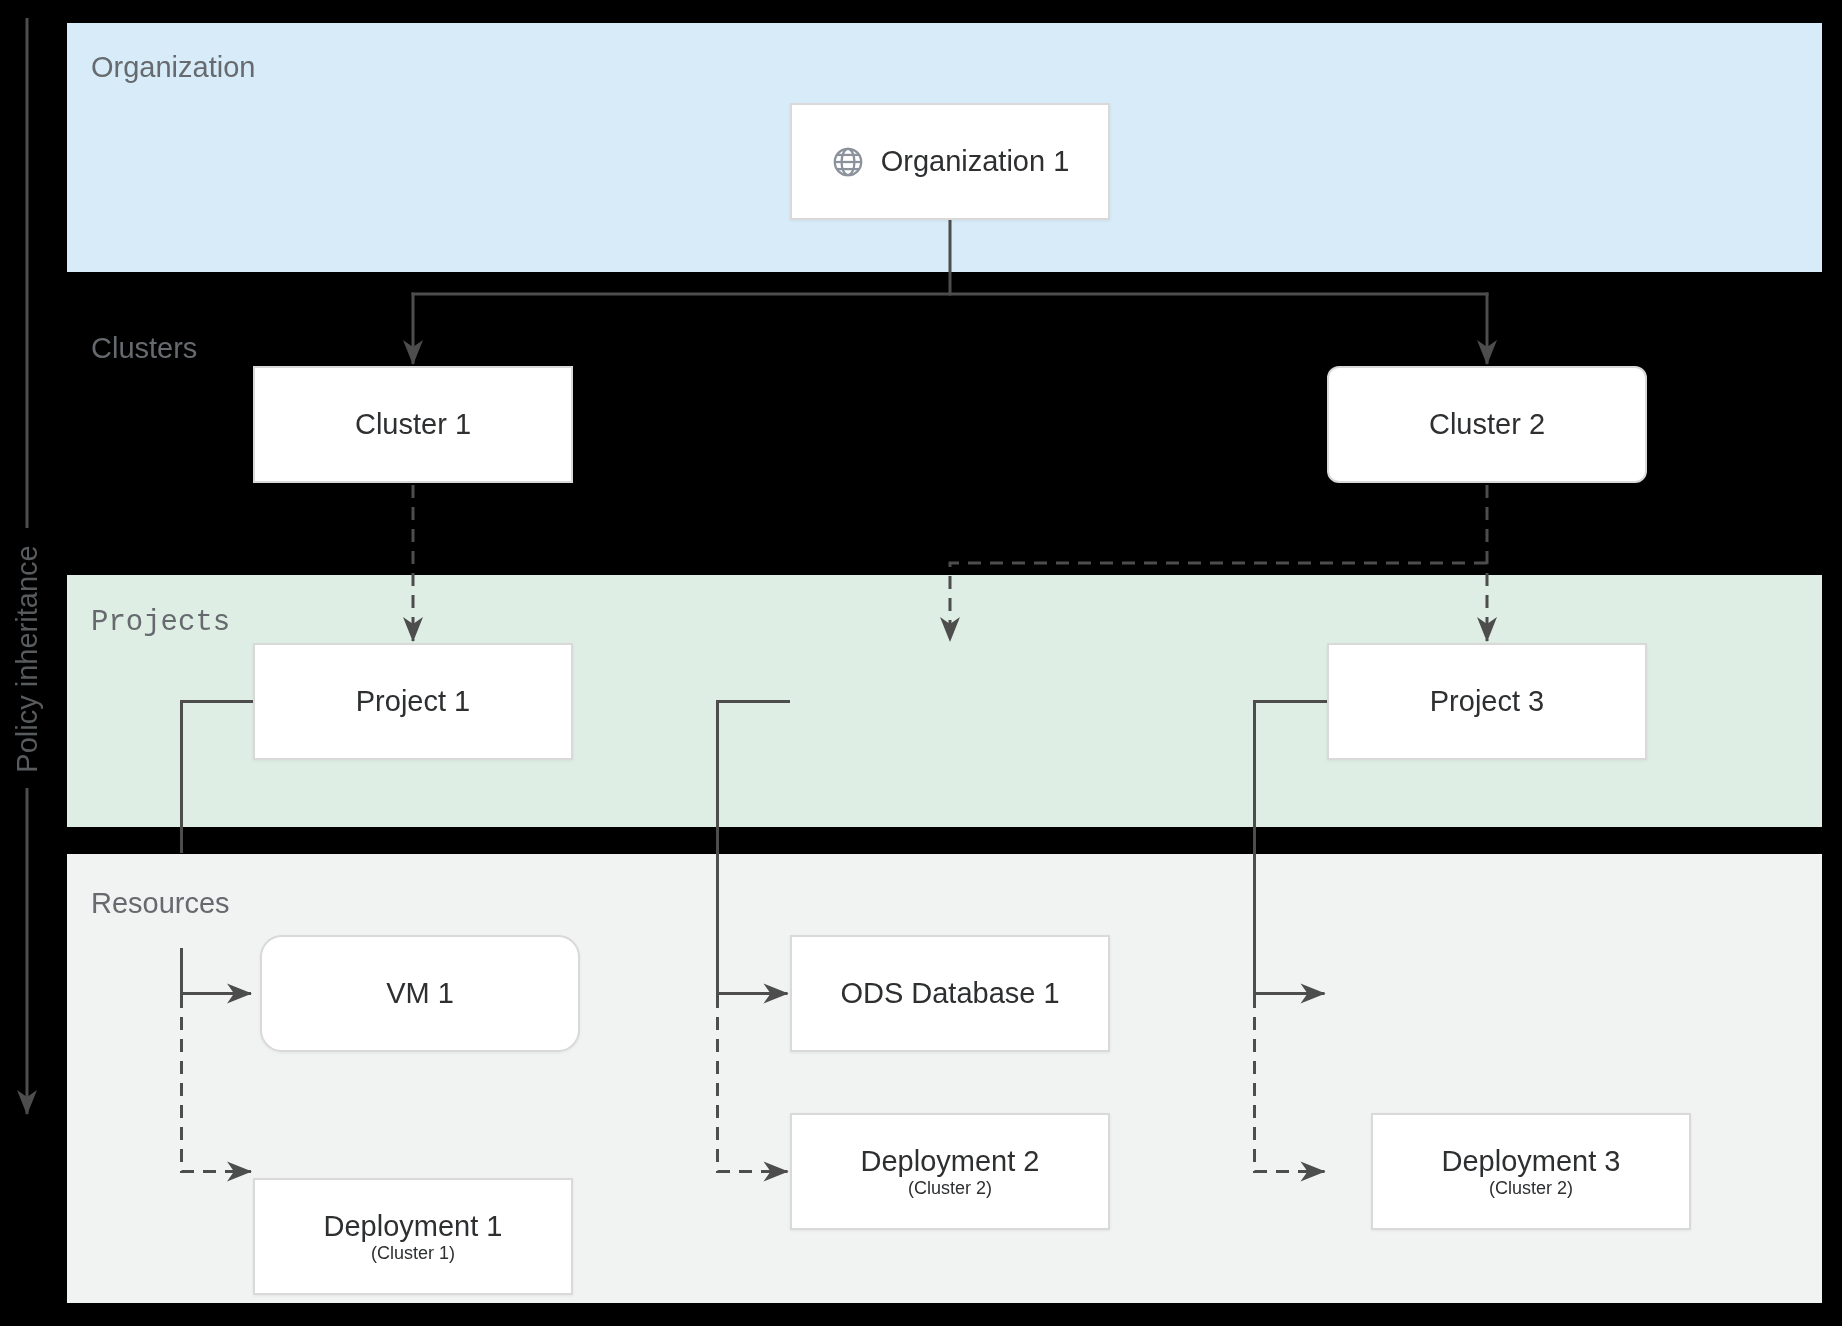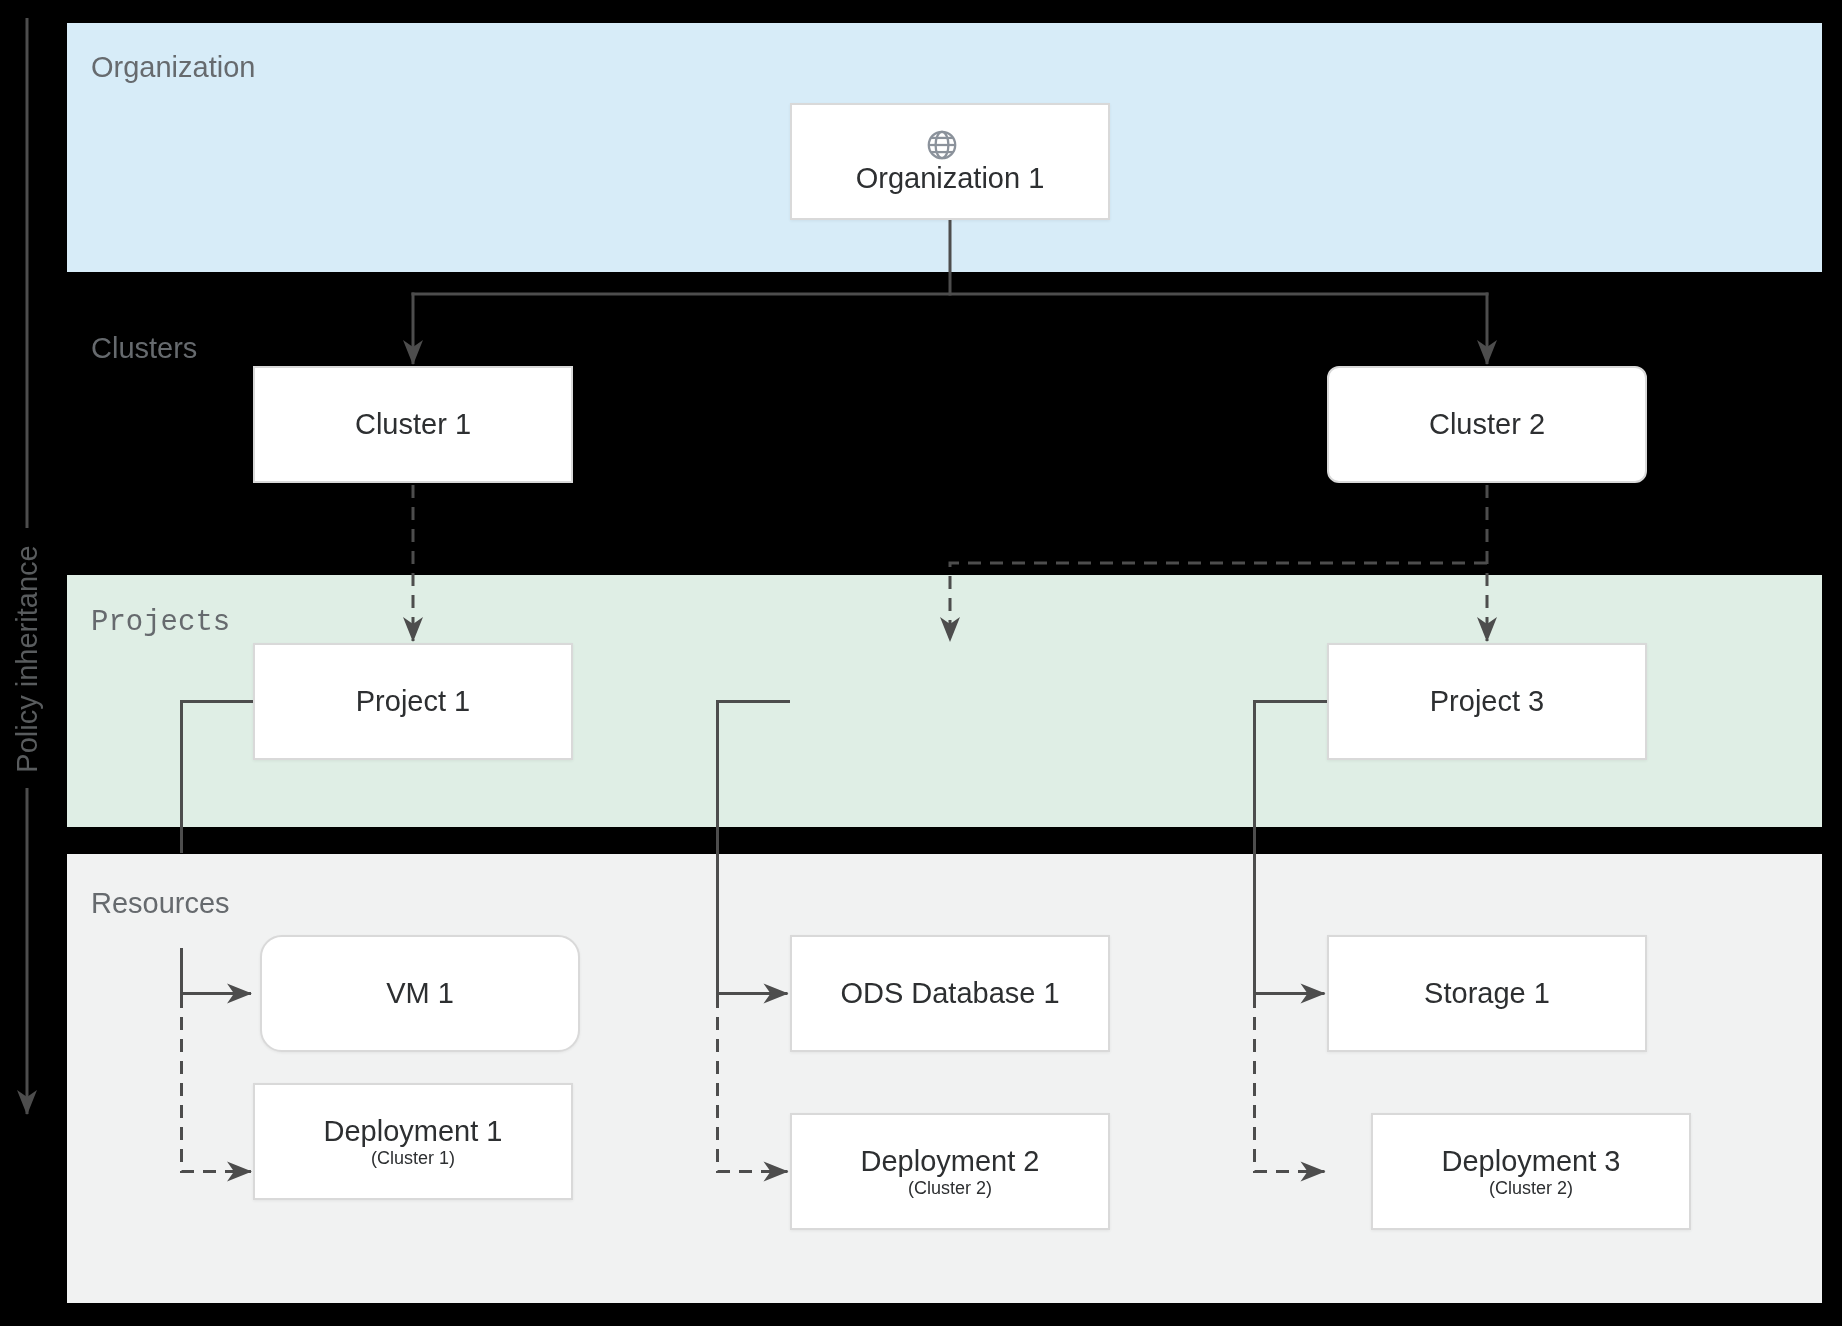--- a/index.html
+++ b/index.html
@@ -33,37 +33,37 @@
 
   svg.wires { position:absolute; left:0; top:0; width:1842px; height:1326px; }
   .wire       { stroke:#4d4d4d; stroke-width:3; fill:none; }
   .wire.dash  { stroke-dasharray:13 9; }
 
   .node {
     position:absolute; width:320px; height:117px;
     background:#ffffff; border:2px solid #d9d9d9; box-sizing:border-box;
     box-shadow:0 1px 3px rgba(0,0,0,0.06);
     display:flex; align-items:center; justify-content:center;
-    font-size:29px; color:#2d2f31; text-align:center;flex-direction:column;
+    font-size:29px; color:#2d2f31; text-align:center;
   }
   .node.stacked { flex-direction:column; line-height:1.12; }
   .node .sub { font-size:18px; color:#2d2f31; }
   .node .globe { width:34px; height:34px; margin-right:16px; flex:0 0 auto; }
 
   
   .n-org1        { left:790px;  top:103px; }
   .n-cluster1    { left:253px;  top:366px; }
   .n-cluster2    { left:1327px; top:366px;border-radius:12px; }
   .n-project1    { left:253px;  top:643px; }
   .n-project2    { left:790px;  top:643px; }
   .n-project3    { left:1327px; top:643px; }
   .n-vm1         { left:260px;  top:935px;border-radius:22px; }
   .n-ods1        { left:790px;  top:935px; }
   .n-storage1    { left:1327px; top:935px; }
-  .n-deployment1 { left:253px;  top:1083px; }
+  .n-deployment1 { left:253px;  top:1178px; }
   .n-deployment2 { left:790px;  top:1113px; }
   .n-deployment3 { left:1327px; top:1113px;margin-left:44px; }
 </style>
 </head>
 <body>
 
 <div class="canvas">
 
   <div class="band band-organization"></div>
   <div class="band band-projects"></div>
@@ -133,23 +133,20 @@
   <div class="node n-project3">
     <span>Project 3</span>
   </div>
 
   <div class="node n-vm1">
     <span>VM 1</span>
   </div>
   <div class="node n-ods1">
     <span>ODS Database 1</span>
   </div>
-  <div class="node n-storage1">
-    <span>Storage 1</span>
-  </div>
 
   <div class="node stacked n-deployment1">
     <span>Deployment 1</span>
     <span class="sub">(Cluster 1)</span>
   </div>
   <div class="node stacked n-deployment2">
     <span>Deployment 2</span>
     <span class="sub">(Cluster 2)</span>
   </div>
   <div class="node stacked n-deployment3">

